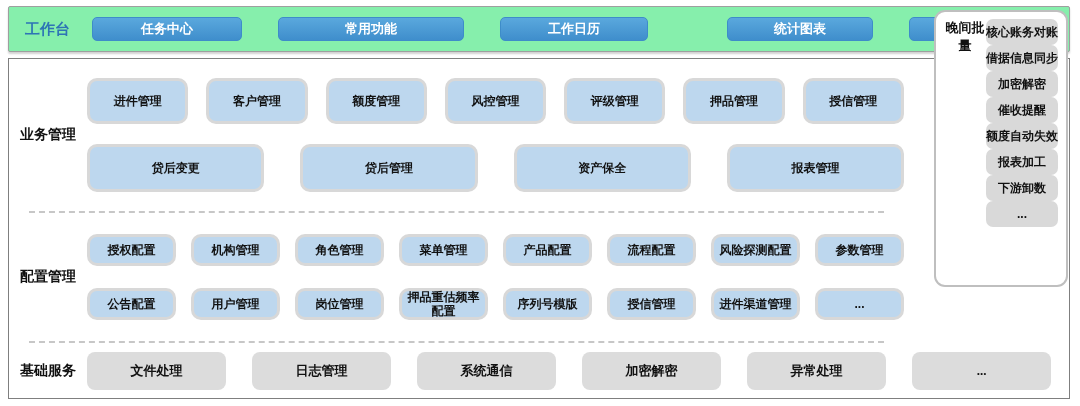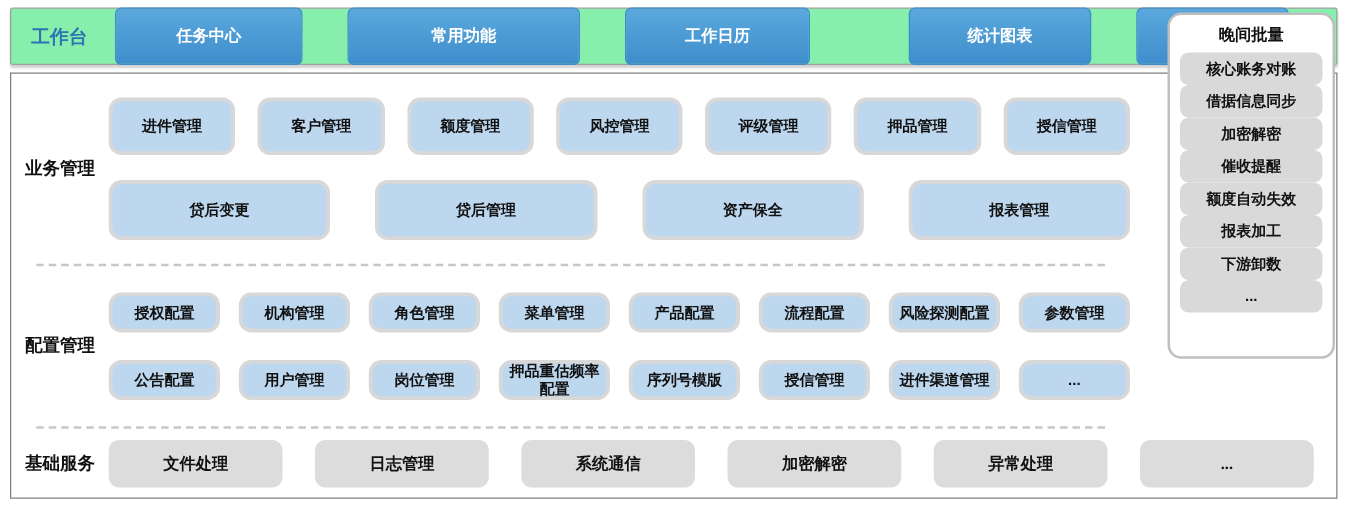--- a/index.html
+++ b/index.html
@@ -16,21 +16,21 @@
   }
   .wb-label {
     color:#2e74b5; font-weight:bold; font-size:15px;
     margin-left:16px; white-space:nowrap;
   }
   .wb-btns {
     flex:1; display:flex; align-items:center;
     justify-content:space-between; margin:0 38px 0 22px;
   }
   .wb-btn {
-    height:46px; border-radius:5px; border:1px solid #3e8cc9;
+    height:24px; border-radius:5px; border:1px solid #3e8cc9;
     background:linear-gradient(#5aa8dd,#3f8ecc);
     color:#ffffff; font-size:13px; font-weight:bold;
     display:flex; align-items:center; justify-content:center;
     cursor:pointer; white-space:nowrap;
   }
   .wb-btn:nth-child(1){ width:150px; }
   .wb-btn:nth-child(2){ width:186px; }
   .wb-btn:nth-child(3){ width:148px; }
   .wb-btn:nth-child(4){ width:146px;margin-left:43px; }
   .wb-btn:nth-child(5){ width:122px; }
@@ -53,41 +53,41 @@
   .sec-0 { height:152px; }
   .sec-1 { height:128px; }
   .sec-2 { flex:1; }
   .sec-2 .rows { margin-right:18px; }
 
   .divider {
     border-top:2px dashed #c7c7c7; height:0;
     margin-left:20px; margin-right:185px;
   }
 
-  .row { display:flex; align-items:center;justify-content:flex-end; }
+  .row { display:flex; align-items:center; }
   .box {
     background:#bdd7ee; border:3px solid #d8d8d8; border-radius:10px;
     color:#111; font-weight:bold; font-size:12px; line-height:14px;
     display:flex; align-items:center; justify-content:center;
     text-align:center; flex:1; cursor:pointer; padding:2px;
   }
   .row-0-0 { gap:18px; } .row-0-0 .box { height:46px; }
   .row-0-1 { gap:36px; } .row-0-1 .box { height:48px; }
   .row-1-0, .row-1-1 { gap:15px; } .row-1-0 .box, .row-1-1 .box { height:32px; }
   .row-2-0 { gap:26px;font-family:Liberation Serif, serif; }
   .row-2-0 .box {
     height:38px; background:#dcdcdc; border:none; border-radius:8px;
     font-size:13px;
   }
 
   
   .batch {
     position:absolute; top:10px; right:12px; width:134px; height:277px;
     background:#ffffff; border:2px solid #bfbfbf; border-radius:11px;
-    display:flex; flex-direction:column; padding:7px 8px 9px 8px;
+    display:flex; flex-direction:row; padding:7px 8px 9px 8px;
   }
   .batch-title {
     text-align:center; font-size:13px; font-weight:bold; color:#111;
     margin-bottom:5px;
   }
   .batch-items {
     flex:1; display:flex; flex-direction:column; 
   }
   .batch-item {
     height:26px; background:#d9d9d9; border-radius:7px;

